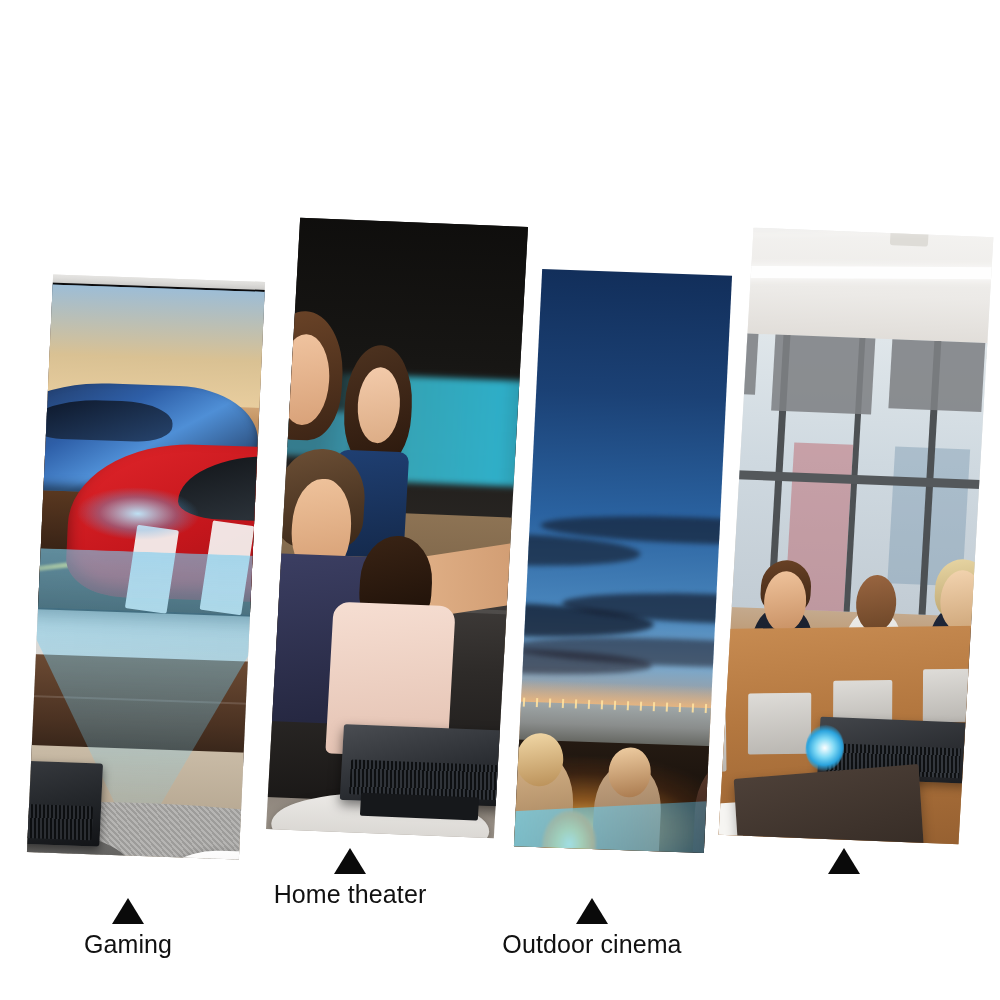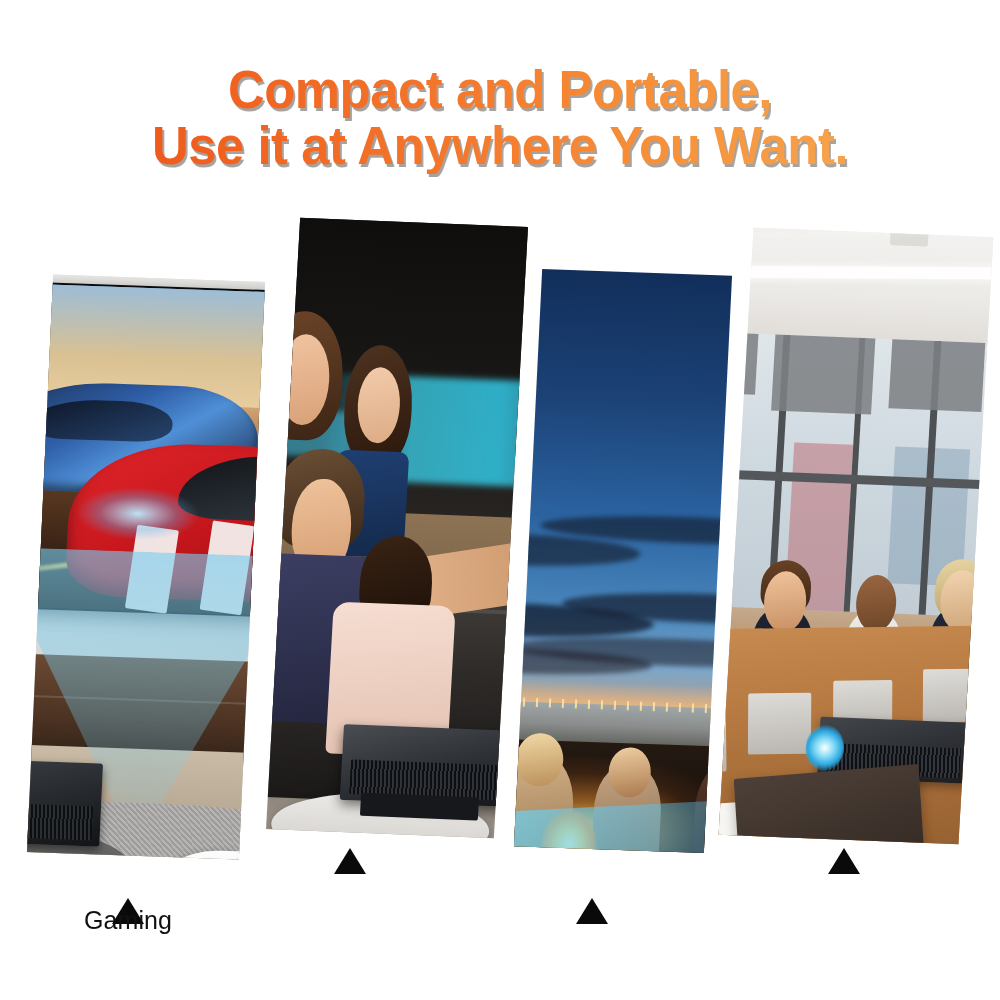--- a/index.html
+++ b/index.html
@@ -321,37 +321,33 @@
   .caption {
     position: absolute;
     font-size: 25px;
     color: #111111;
     font-family: "Liberation Sans", sans-serif;
     white-space: nowrap;
     letter-spacing: .1px;
     transform: translateX(-50%);
   }
   #marker-gaming        { left: 112px; top: 898px; }
-  #caption-gaming       { left: 128px; top: 906px; }
+  #caption-gaming       { left: 128px; top: 930px; }
   #marker-home          { left: 334px; top: 848px; }
   #caption-home         { left: 350px; top: 880px; }
   #marker-outdoor       { left: 576px; top: 898px; }
   #caption-outdoor      { left: 592px; top: 930px; }
   #marker-presentation  { left: 828px; top: 848px; }
   #caption-presentation { left: 844px; top: 880px; }
 </style>
 </head>
 <body>
 
 <div id="stage">
 
-  <h1 class="headline">
-    <span class="hl-line">Compact and Portable,</span>
-    <span class="hl-line">Use it at Anywhere You Want.</span>
-  </h1>
 
   <div class="panel" id="panel-gaming">
     <div class="inner">
       <div class="photo sc-gaming">
         <div class="g-wall"></div>
         <div class="g-tv">
           <div class="g-tv-screen">
             <div class="g-sky"></div>
             <div class="g-road"></div>
             <div class="g-roadline"></div>
@@ -476,18 +472,20 @@
 
         <div class="p-bigbook"></div>
       </div>
     </div>
   </div>
 
   <div class="marker" id="marker-gaming"></div>
   <div class="caption" id="caption-gaming">Gaming</div>
 
   <div class="marker" id="marker-home"></div>
+  <div class="caption" id="caption-home">Home theater</div>
 
   <div class="marker" id="marker-outdoor"></div>
+  <div class="caption" id="caption-outdoor">Outdoor cinema</div>
 
   <div class="marker" id="marker-presentation"></div>
 
 </div>
 
 </body></html>

